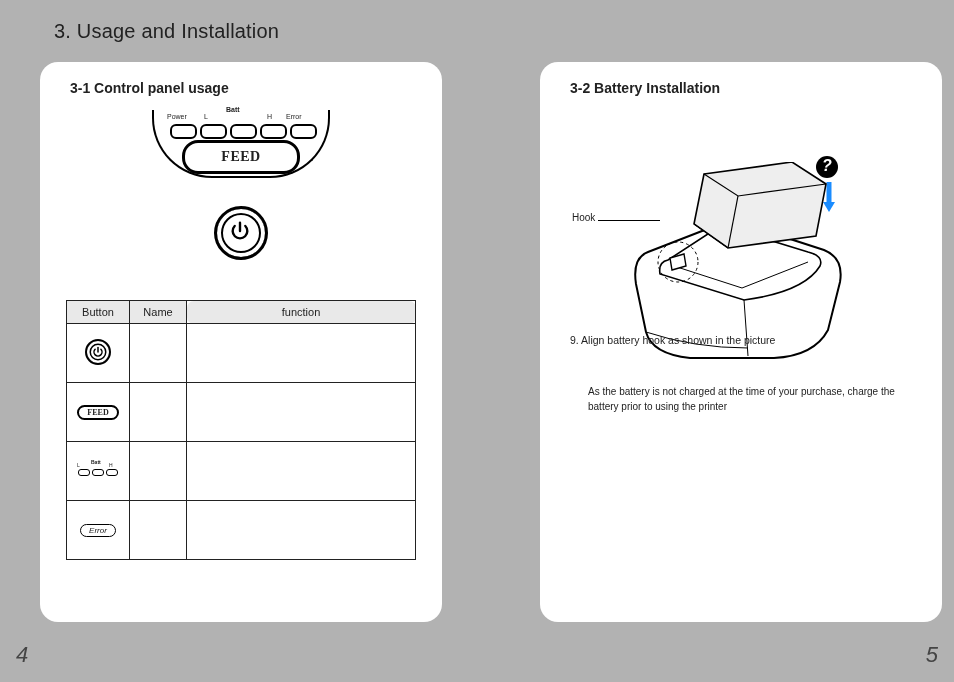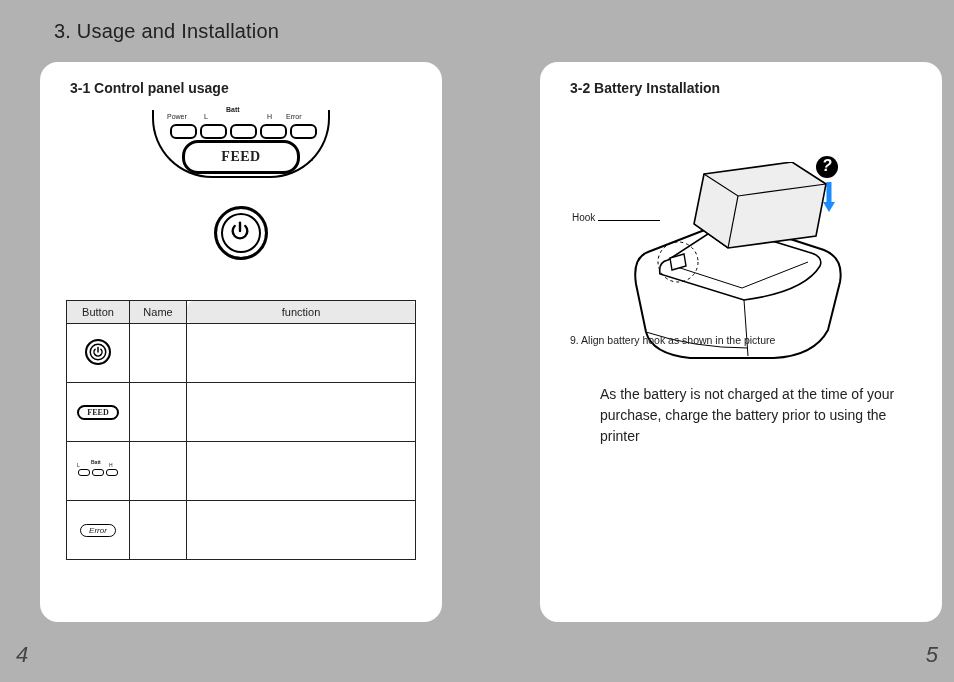--- a/index.html
+++ b/index.html
@@ -251,23 +251,23 @@
     background:#000;
     border-radius:3px;
     color:#fff;
     font-size:11px;
     line-height:13px;
     text-align:center;
     vertical-align:middle;
     margin-right:3px;
   }
   .note-body {
-    font-size:14px;
+    font-size:10px;
     line-height:1.5;
-    margin-left:30px;
+    margin-left:18px;
     margin-top:2px;
   }
 </style>
 </head>
 <body>
 
 <div class="spread">
 
   <div class="section-title">3. Usage and Installation</div>
 

